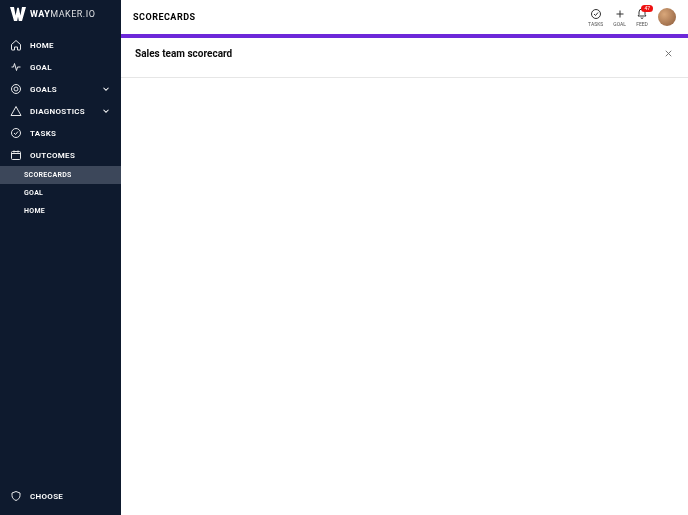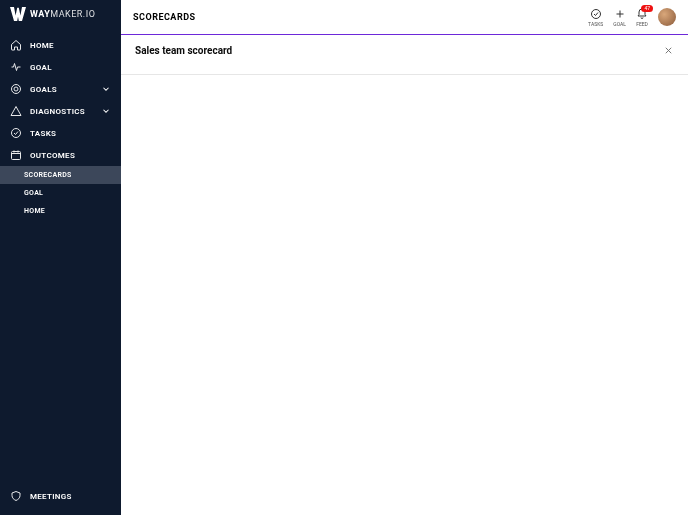--- a/index.html
+++ b/index.html
@@ -27,21 +27,21 @@
     .main { flex: 1; display: flex; flex-direction: column; }
     .topbar { height: 34px; display: flex; align-items: center; padding: 0 12px; }
     .page-title { font-size: 9px; font-weight: 700; letter-spacing: .5px; }
     .topbar-right { margin-left: auto; display: flex; align-items: center; gap: 10px; }
     .top-action { display: flex; flex-direction: column; align-items: center; cursor: pointer; }
     .top-action .t-icon { width: 12px; height: 12px; position: relative; }
     .top-action .t-label { font-size: 5px; color: #555; margin-top: 1px; }
     .badge { position: absolute; top: -3px; right: -5px; background: #e11; color: #fff; border-radius: 6px; font-size: 5px; padding: 0 3px; line-height: 7px; }
     .avatar { width: 18px; height: 18px; border-radius: 50%; background: radial-gradient(circle at 35% 35%, #d9a77a, #8a5a3a); }
     
-    .content-header { border-top: 1px solid #6d28d9; border-bottom: 1px solid #e6e6e6; padding: 10px 14px 12px; position: relative; }
+    .content-header { border-top: 4px solid #6d28d9; border-bottom: 1px solid #e6e6e6; padding: 10px 14px 12px; position: relative; }
     .scorecard-title { font-size: 10px; font-weight: 700; color: #0b0b0b; margin-bottom: 6px; }
     .owner-row { display: flex; align-items: center; }
     .scorecard-owner { font-size: 9px; color: #222; }
     .close-icon { position: absolute; top: 10px; right: 14px; cursor: pointer; color: #6b6b6b; }
     .cta-btn { margin-left: auto; background: #0aa8ff; color: #fff; border: none; border-radius: 12px; font-size: 7.5px; font-weight: 600; padding: 5px 10px; display: flex; align-items: center; gap: 5px; cursor: pointer; }
     .cta-btn .plus { font-size: 10px; line-height: 0; }
     
     svg { display: block; }
   </style>
 </head>
@@ -128,21 +128,21 @@
     </div>
   </nav>
 
   <div class="sidebar-bottom">
     <div class="nav-item">
       <span class="icon">
         <svg viewBox="0 0 24 24" width="12" height="12" fill="none" stroke="#fff" stroke-width="2">
             <path d="M12 3l8 3v5c0 5-3.5 8-8 10-4.5-2-8-5-8-10V6z"></path>
           </svg>
       </span>
-      <span>MEETINGS</span>
+      <span>CHOOSE</span>
     </div>
   </div>
 </aside>
 
 <main class="main">
   <div class="topbar">
     <div class="page-title">SCORECARDS</div>
     <div class="topbar-right">
       <div class="top-action">
         <div class="t-icon">

